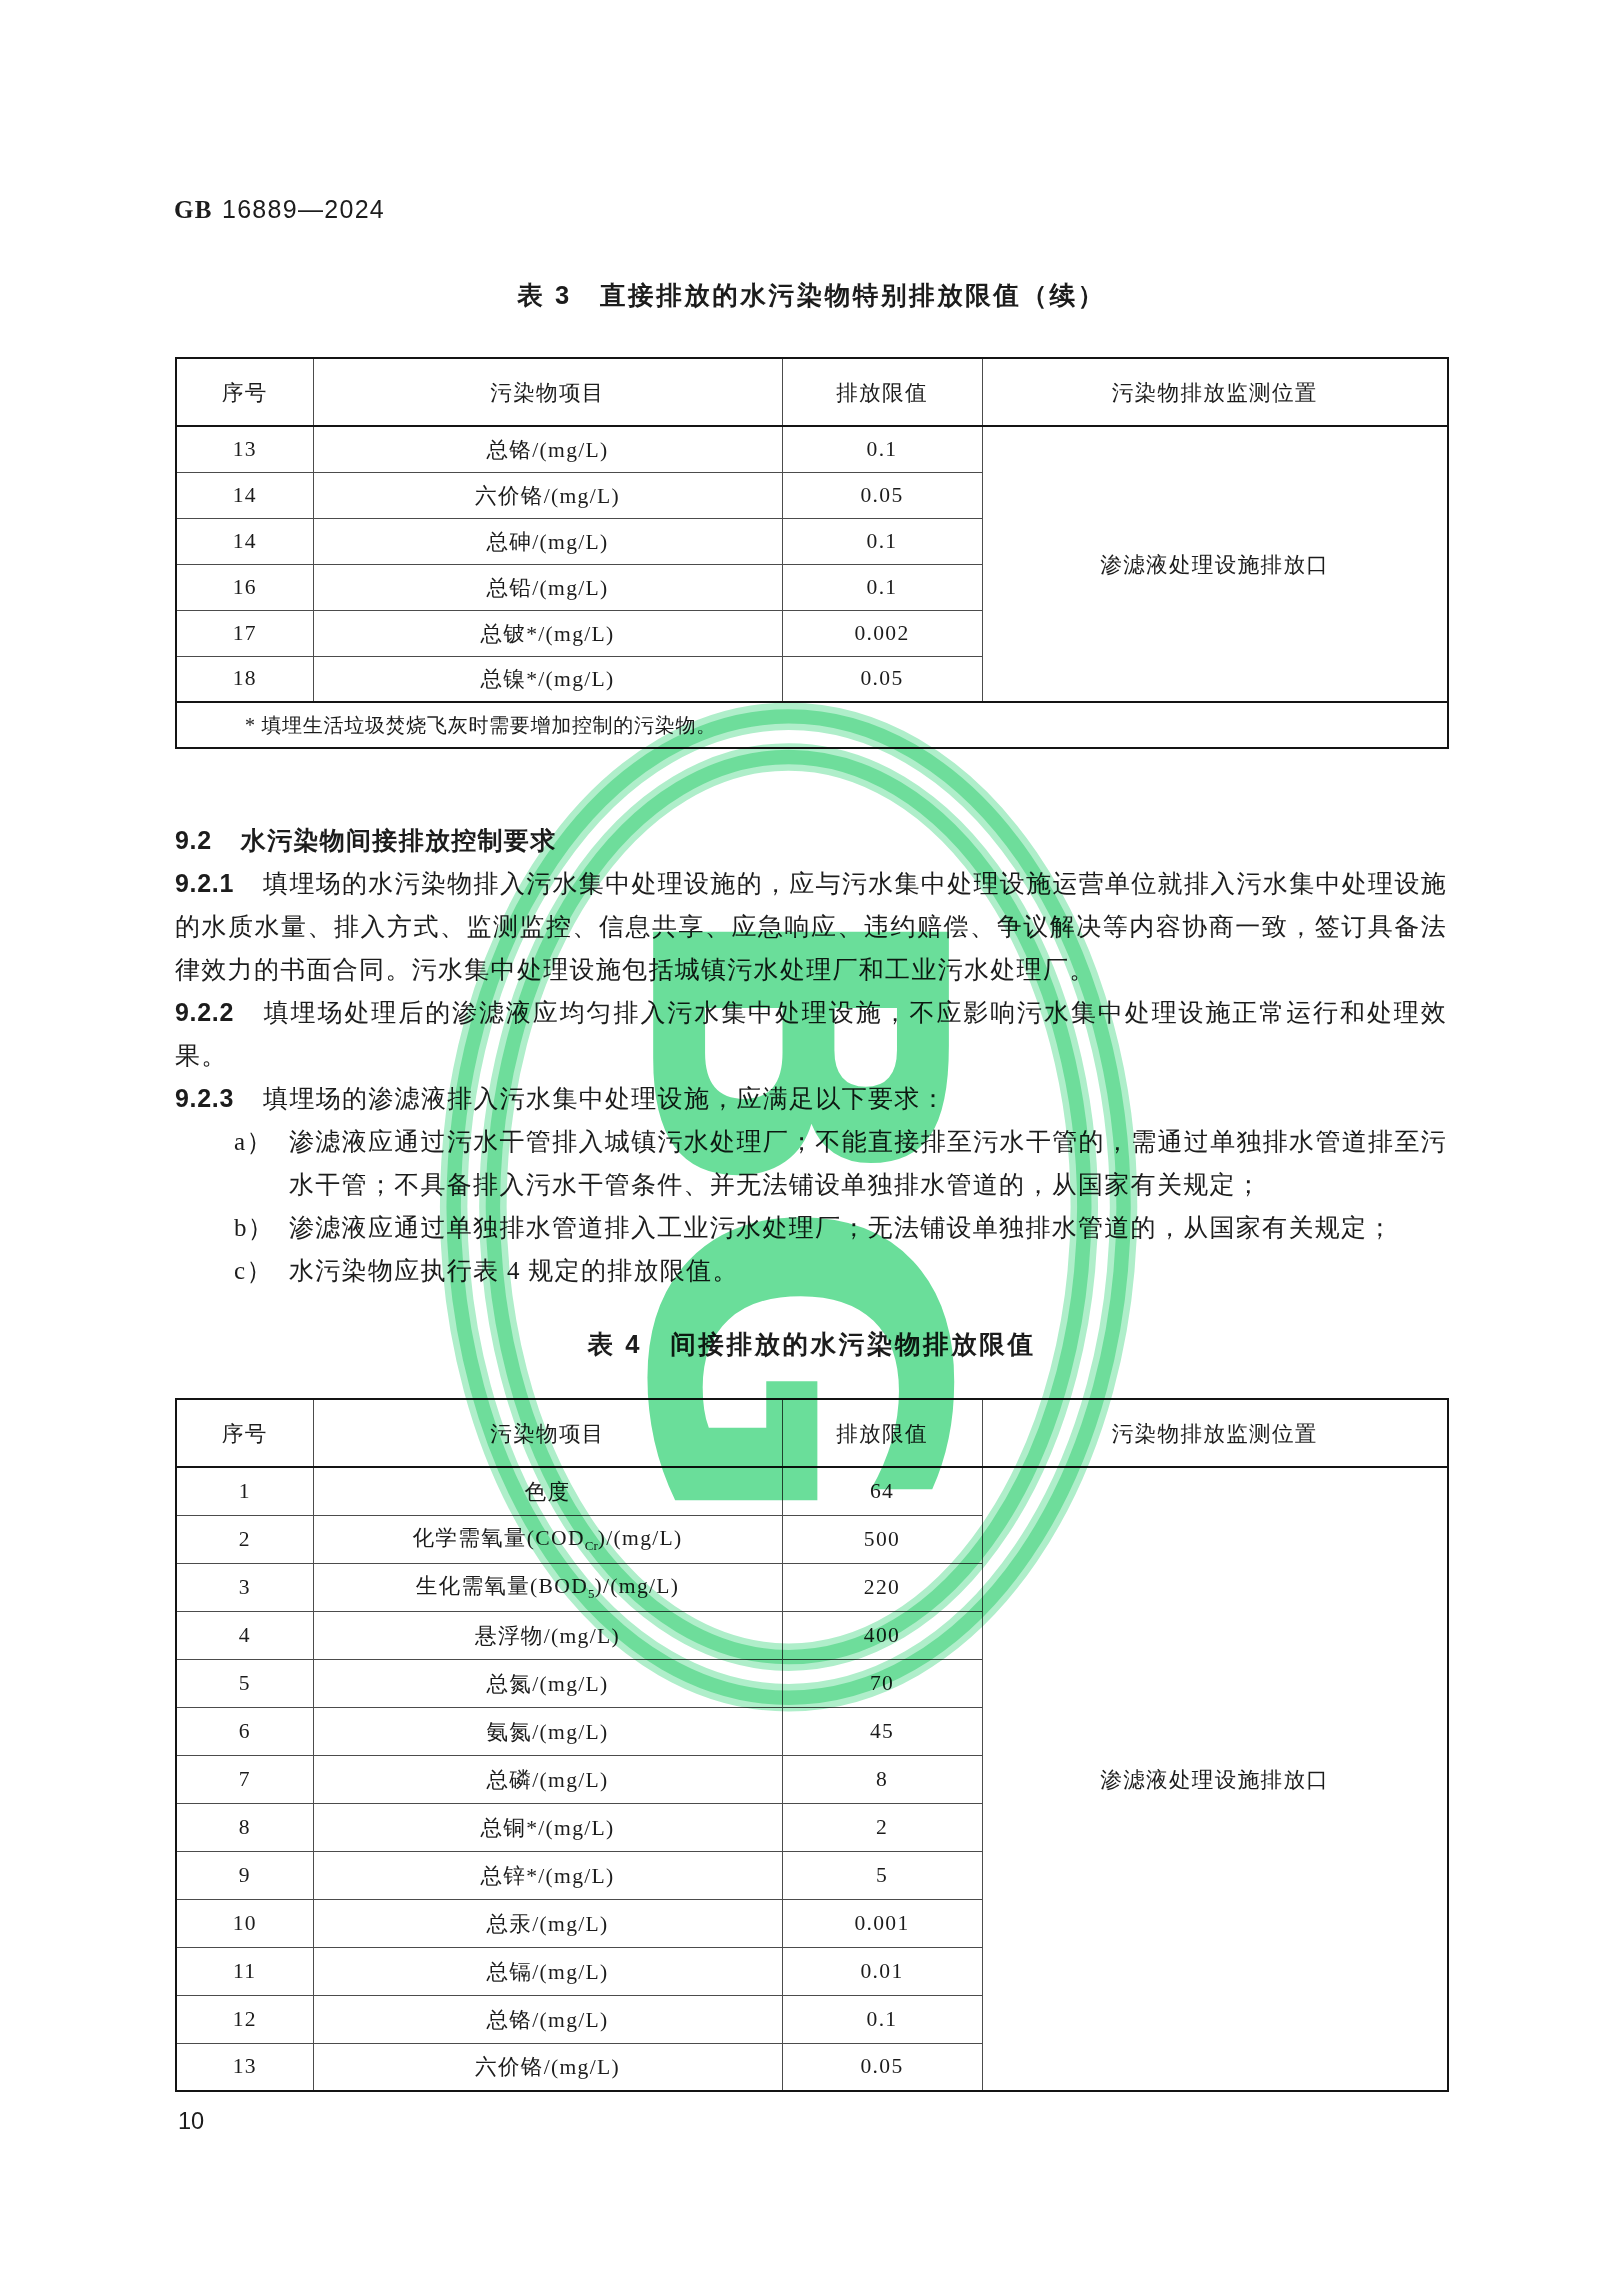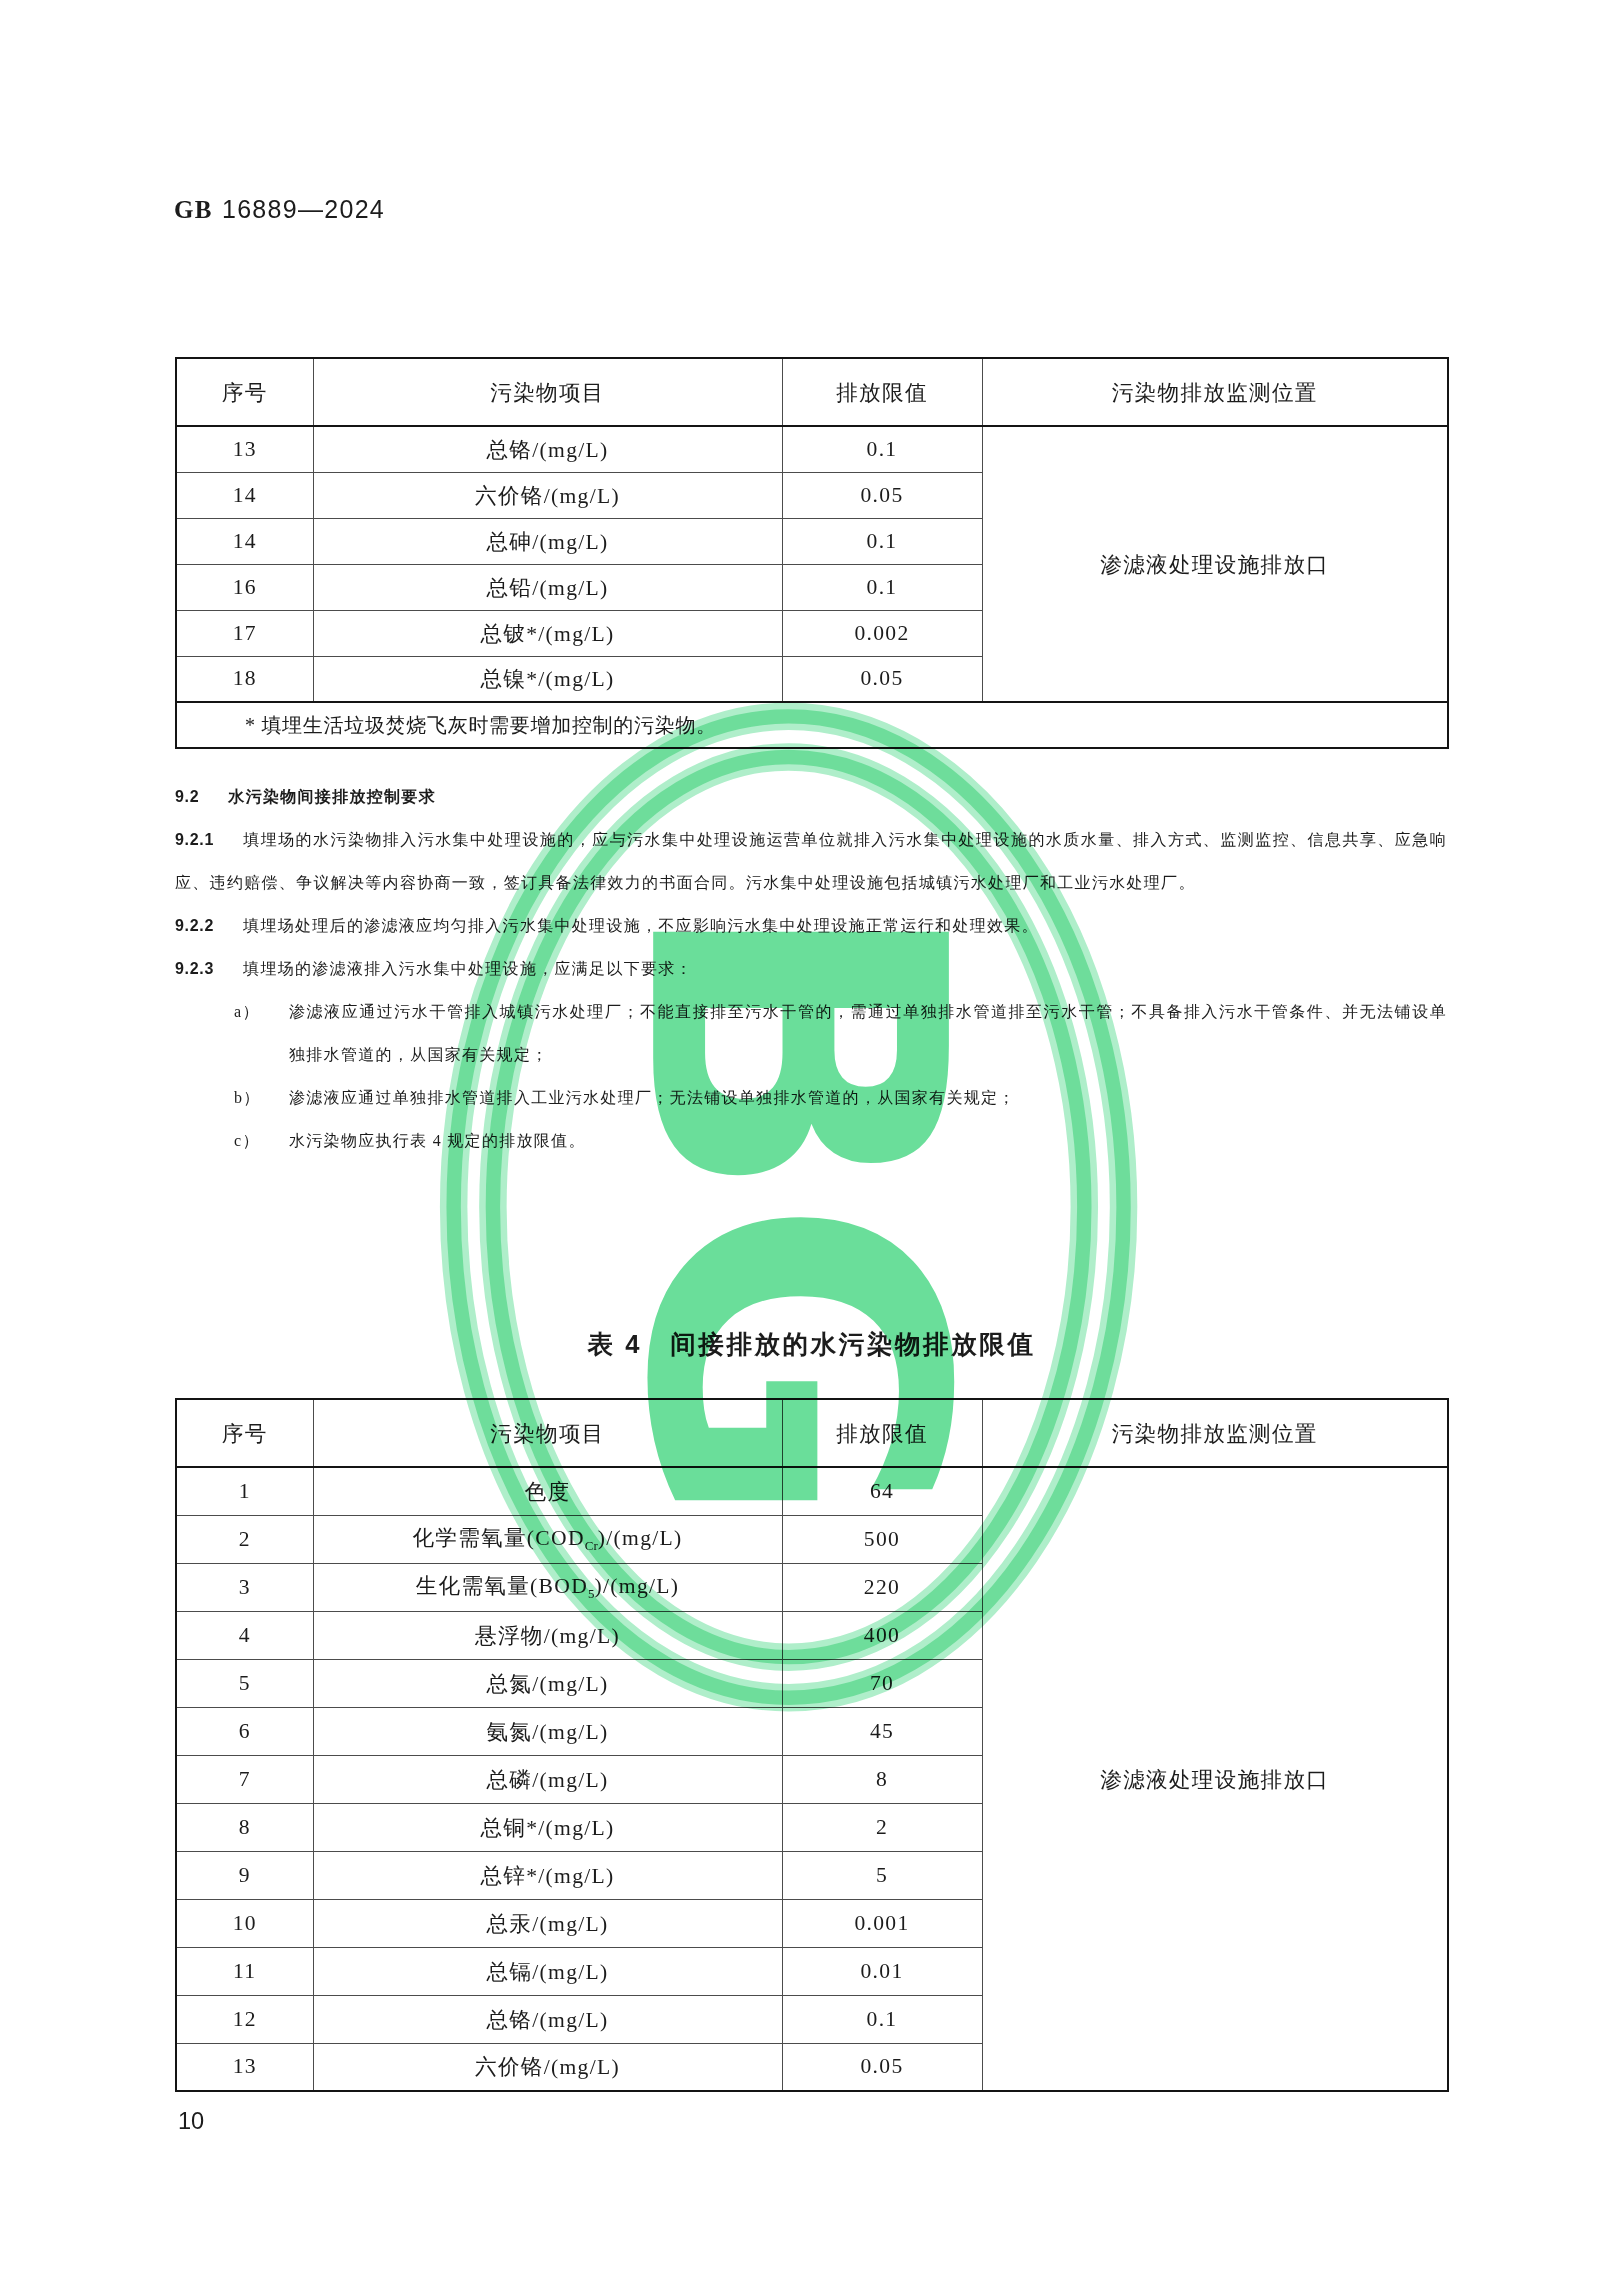--- a/index.html
+++ b/index.html
@@ -53,22 +53,22 @@
   #table3 tbody tr{height:46px;}
   #table4 tbody tr{height:48px;}
   tr.footnote-row td{
     border-top:2.6px solid #141414;
     height:39px;text-align:left;padding-left:68px;
     font-size:20px;letter-spacing:0.7px;
   }
   td sub,th sub{font-size:0.6em;letter-spacing:0;}
   
   .sections{
-    position:absolute;left:175px;width:1272px;top:775px;
-    font-size:16px;line-height:43px;
+    position:absolute;left:175px;width:1272px;top:819px;
+    font-size:25px;line-height:43px;
     text-align:justify;letter-spacing:1.3px;
   }
   .sections p{margin:0;}
   .clause-label{
     font-family:"Liberation Sans","DejaVu Sans",sans-serif;
     font-weight:bold;letter-spacing:0.7px;margin-right:29px;
   }
   .heading-line{
     font-family:"Liberation Sans","DejaVu Sans",sans-serif;
     font-weight:bold;
@@ -84,20 +84,21 @@
 </style>
 </head>
 <body>
 
 <div class="page">
 
   <div class="std-code">
     <span class="gb">GB</span><span class="num">16889—2024</span>
   </div>
 
+  <div class="tbl-title" id="t3-title">表 3　直接排放的水污染物特别排放限值（续）</div>
 
   <table class="gb" id="table3">
     <colgroup>
       <col style="width:137px">
         <col style="width:469px">
         <col style="width:200px">
         <col style="width:466px">
     </colgroup>
     <thead>
       <tr>

